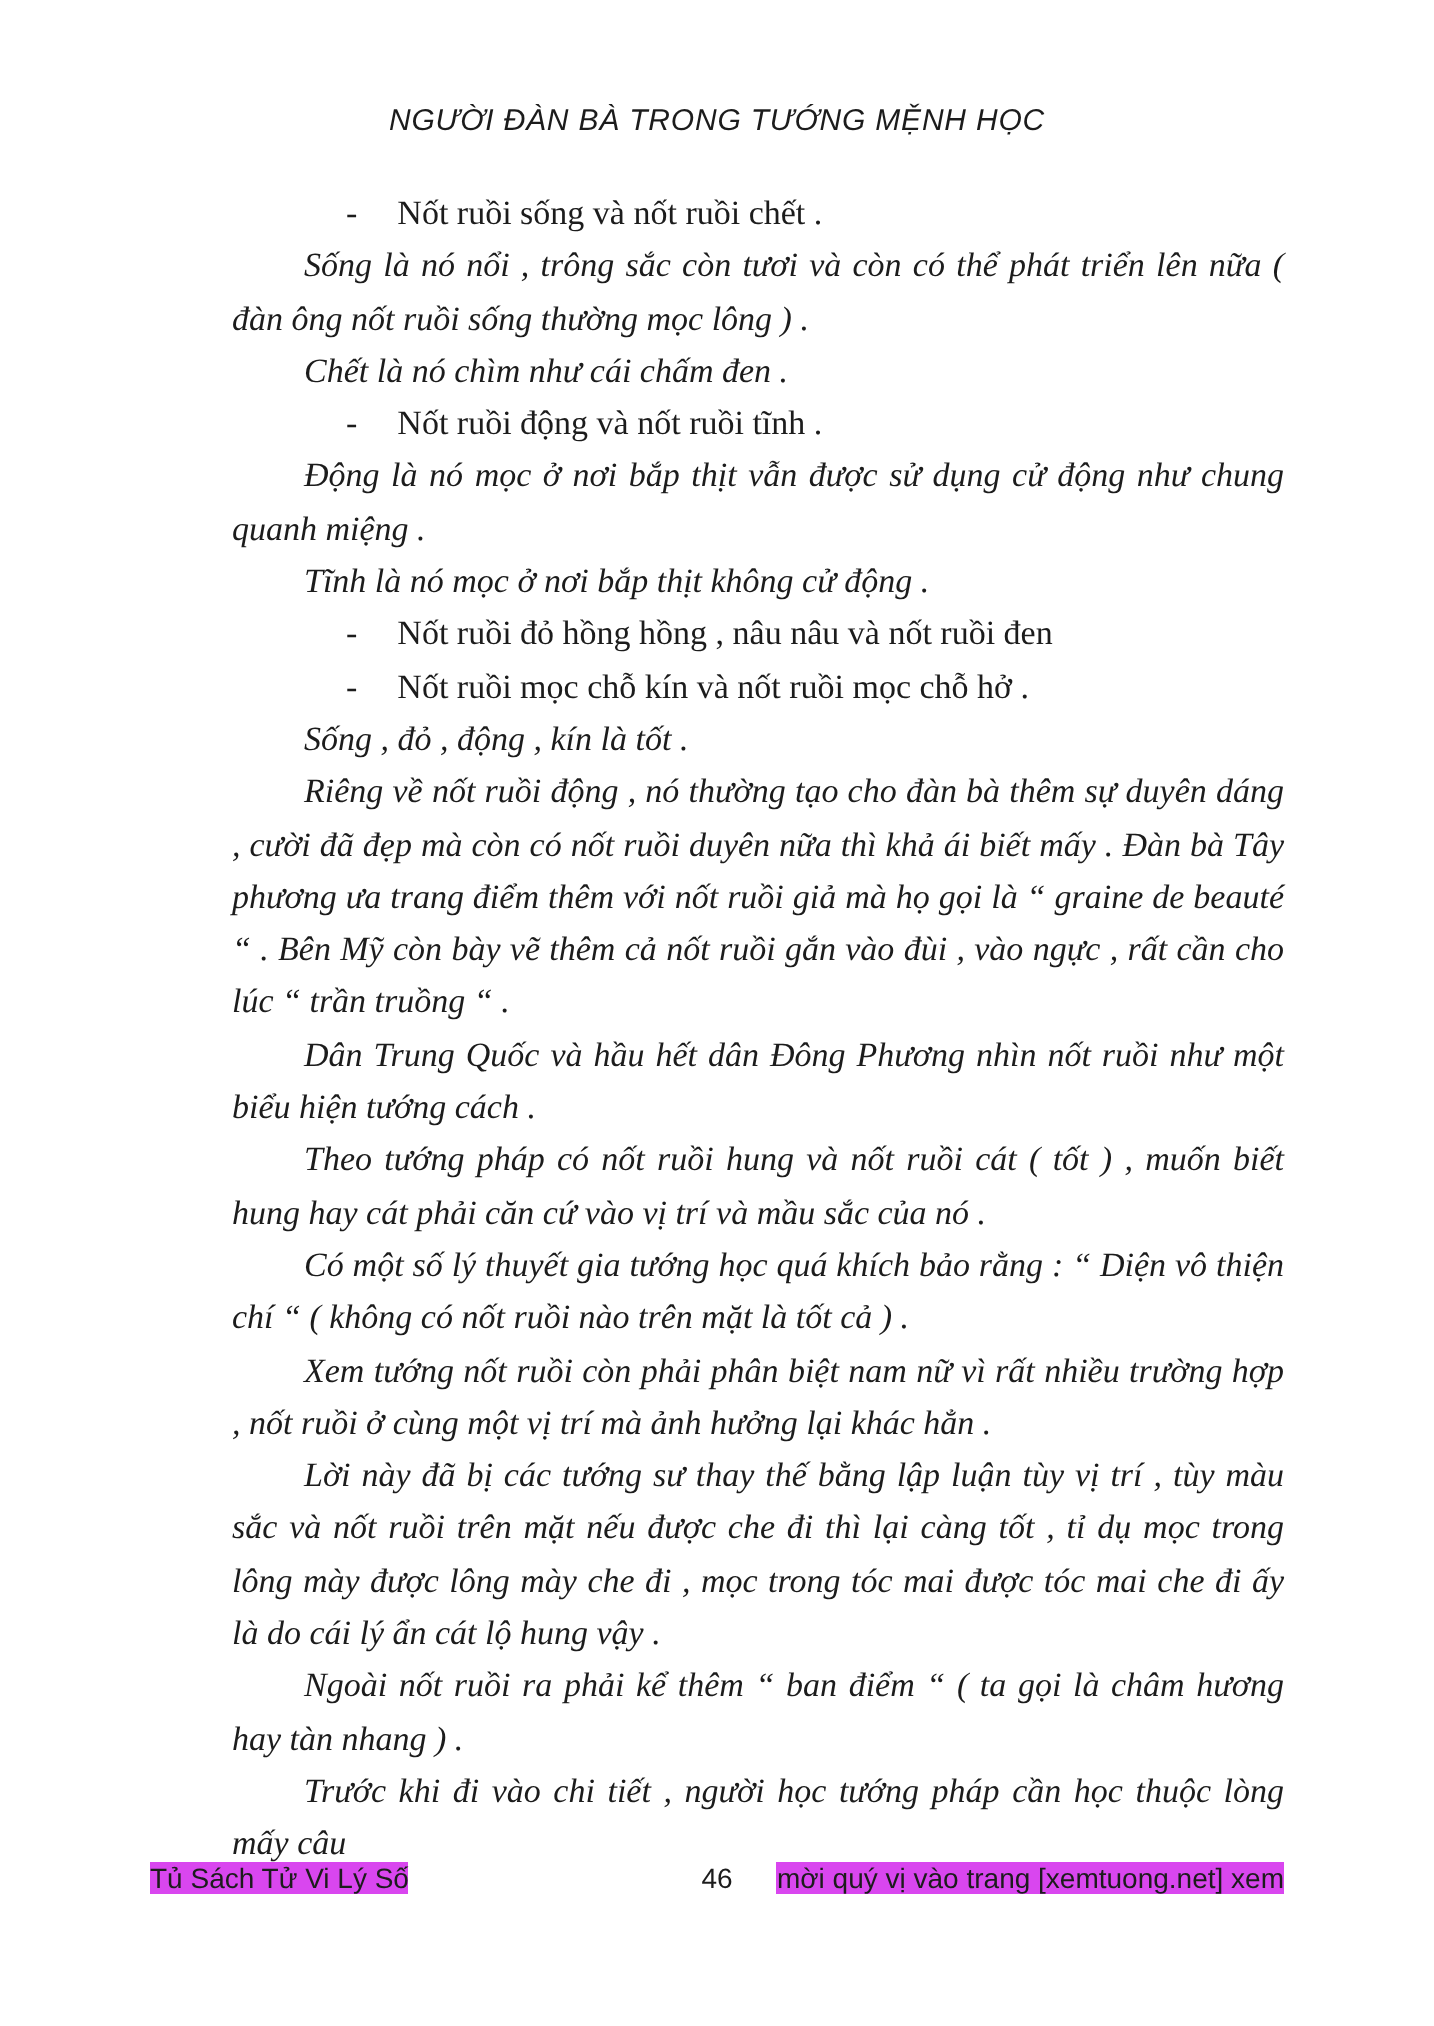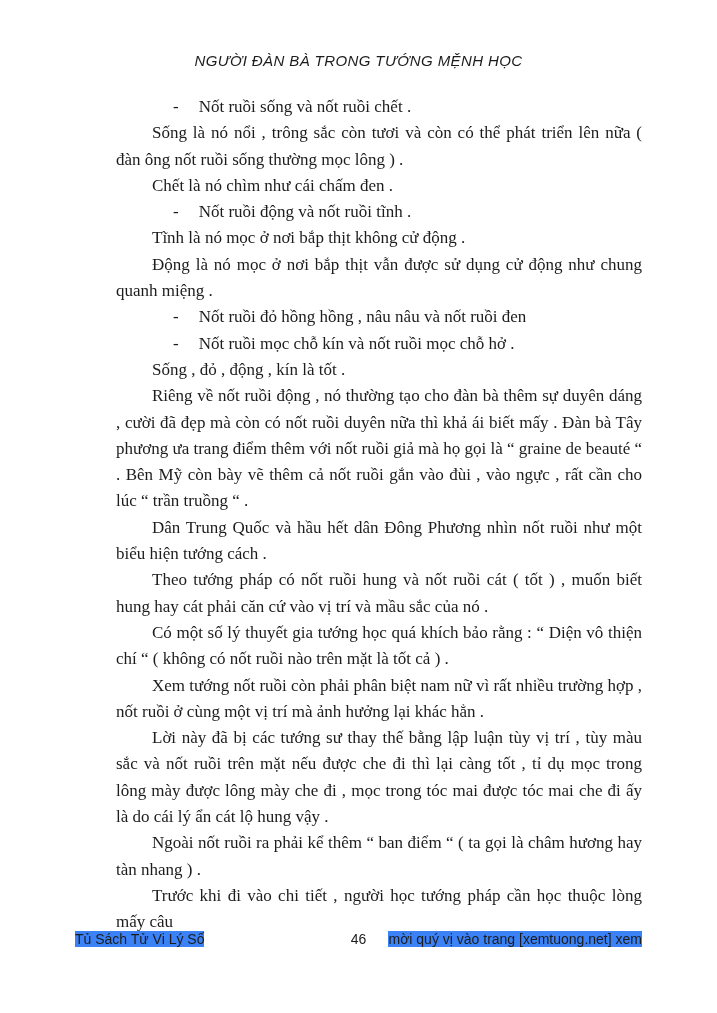--- a/index.html
+++ b/index.html
@@ -31,20 +31,21 @@
     font-size: 17px;
     line-height: 26.3px;
   }
   .body p {
     margin: 0;
     padding: 0;
   }
   .para {
     text-align: justify;
     text-indent: 36px;
+    font-style: italic;
   }
   .bullet {
     margin-left: 57px !important;
     text-align: left;
   }
   .bullet .dash {
     display: inline-block;
     margin-right: 20px;
   }
   .footer {
@@ -61,37 +62,37 @@
   }
   .footer .center {
     position: absolute;
     left: 0;
     right: 0;
     text-align: center;
   }
   .footer .left, .footer .right {
     position: relative;
     z-index: 1;
-    background: #3b82f6;
+    background: #d946ef;
   }
 </style>
 </head>
 <body>
 
 <div class="page">
 
   <div class="title">NGƯỜI ĐÀN BÀ TRONG TƯỚNG MỆNH HỌC</div>
 
   <div class="body">
     <p class="bullet"><span class="dash">-</span><span>Nốt ruồi sống và nốt ruồi chết .</span></p>
     <p class="para">Sống là nó nổi , trông sắc còn tươi và còn có thể phát triển lên nữa ( đàn ông nốt ruồi sống thường mọc lông ) .</p>
     <p class="para">Chết là nó chìm như cái chấm đen .</p>
     <p class="bullet"><span class="dash">-</span><span>Nốt ruồi động và nốt ruồi tĩnh .</span></p>
+    <p class="para">Động là nó mọc ở nơi bắp thịt vẫn được sử dụng cử động như chung quanh miệng .</p>
     <p class="para">Tĩnh là nó mọc ở nơi bắp thịt không cử động .</p>
-    <p class="para">Động là nó mọc ở nơi bắp thịt vẫn được sử dụng cử động như chung quanh miệng .</p>
     <p class="bullet"><span class="dash">-</span><span>Nốt ruồi đỏ hồng hồng , nâu nâu và nốt ruồi đen</span></p>
     <p class="bullet"><span class="dash">-</span><span>Nốt ruồi mọc chỗ kín và nốt ruồi mọc chỗ hở .</span></p>
     <p class="para">Sống , đỏ , động , kín là tốt .</p>
     <p class="para">Riêng về nốt ruồi động , nó thường tạo cho đàn bà thêm sự duyên dáng , cười đã đẹp mà còn có nốt ruồi duyên nữa thì khả ái biết mấy . Đàn bà Tây phương ưa trang điểm thêm với nốt ruồi giả mà họ gọi là “ graine de beauté “ . Bên Mỹ còn bày vẽ thêm cả nốt ruồi gắn vào đùi , vào ngực , rất cần cho lúc “ trần truồng “ .</p>
     <p class="para">Dân Trung Quốc và hầu hết dân Đông Phương nhìn nốt ruồi như một biểu hiện tướng cách .</p>
     <p class="para">Theo tướng pháp có nốt ruồi hung và nốt ruồi cát ( tốt ) , muốn biết hung hay cát phải căn cứ vào vị trí và mầu sắc của nó .</p>
     <p class="para">Có một số lý thuyết gia tướng học quá khích bảo rằng : “ Diện vô thiện chí “ ( không có nốt ruồi nào trên mặt là tốt cả ) .</p>
     <p class="para">Xem tướng nốt ruồi còn phải phân biệt nam nữ vì rất nhiều trường hợp , nốt ruồi ở cùng một vị trí mà ảnh hưởng lại khác hẳn .</p>
     <p class="para">Lời này đã bị các tướng sư thay thế bằng lập luận tùy vị trí , tùy màu sắc và nốt ruồi trên mặt nếu được che đi thì lại càng tốt , tỉ dụ mọc trong lông mày được lông mày che đi , mọc trong tóc mai được tóc mai che đi ấy là do cái lý ẩn cát lộ hung vậy .</p>
     <p class="para">Ngoài nốt ruồi ra phải kể thêm “ ban điểm “ ( ta gọi là châm hương hay tàn nhang ) .</p>

